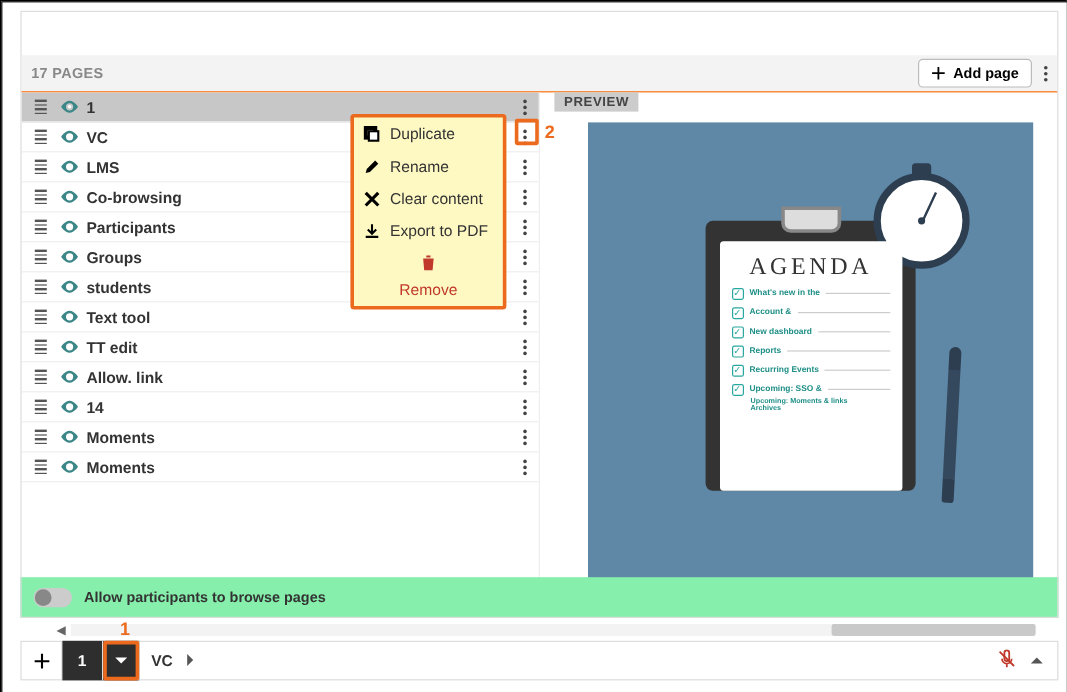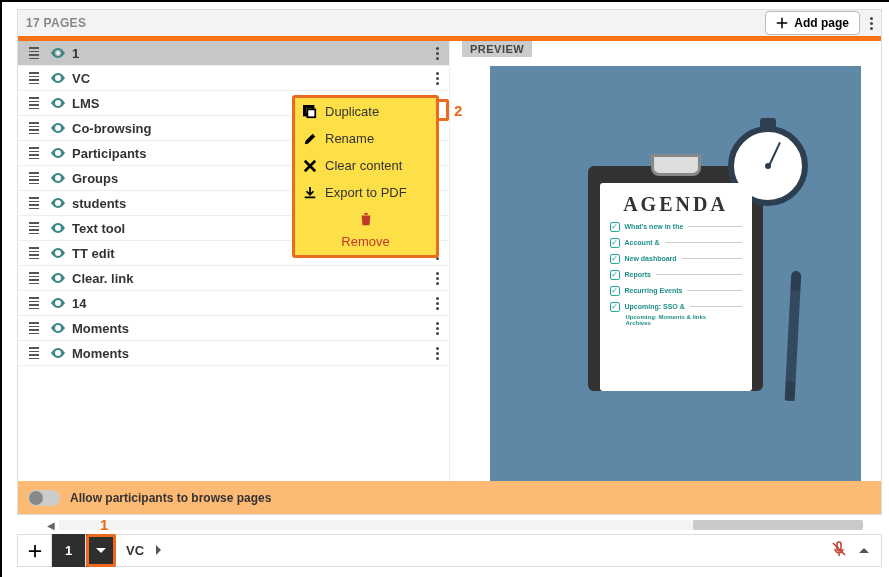--- a/index.html
+++ b/index.html
@@ -1,56 +1,56 @@
 <!DOCTYPE html>
 <html><head>
 <meta charset="utf-8">
 <style>
   * { box-sizing: border-box; margin: 0; padding: 0; }
   html, body { width: 889px; height: 577px; font-family: Arial, Helvetica, sans-serif; font-size: 13px; color: #333; background: #fff; border: 1px solid #000; position: relative; overflow: hidden; }
   .main { position: absolute; top: 7px; left: 15px; width: 865px; height: 502px; border: 1px solid #ddd; background: #fff; display: flex; flex-direction: column; }
-  .top-bar { height: 31px; border-bottom: 5px solid #f97316; display: flex; align-items: center; padding: 0 8px; background: #f3f3f3; }
+  .top-bar { height: 31px; border-bottom: 1px solid #f97316; display: flex; align-items: center; padding: 0 8px; background: #f3f3f3; margin-top: 36px; }
   .page-count { font-size: 12px; color: #888; font-weight: 600; letter-spacing: 0.3px; }
   .spacer { flex: 1; }
   .add-page-btn { display: inline-flex; align-items: center; gap: 6px; background: #fff; border: 1px solid #bbb; border-radius: 4px; padding: 4px 10px; font-size: 12px; font-weight: 600; cursor: pointer; }
   .add-page-btn svg { width: 12px; height: 12px; }
   .more-top { margin-left: 10px; }
   .body { flex: 1; display: flex; min-height: 0; }
   .page-list { width: 432px; overflow-y: auto; border-right: 1px solid #eee; }
   .page-row { height: 25px; display: flex; align-items: center; padding: 0 10px; border-bottom: 1px solid #eee; position: relative; }
   .page-row.active { background: #c7c7c7; }
   .drag-handle { width: 12px; display: inline-flex; justify-content: center; margin-right: 10px; color: #555; }
   .eye { width: 16px; height: 16px; color: #3b8686; margin-right: 6px; display: inline-flex; align-items: center; }
   .page-label { font-weight: 700; font-size: 13px; color: #333; }
   .row-more { margin-left: auto; color: #444; }
-  .context-menu { position: absolute; left: 286px; top: 27px; width: 147px; background: #fde047; border: 3px solid #ec6a1d; border-radius: 3px; z-index: 10; }
+  .context-menu { position: absolute; left: 286px; top: 27px; width: 130px; background: #fef9c3; border: 3px solid #ec6a1d; border-radius: 3px; z-index: 10; }
   .context-item { display: flex; align-items: center; gap: 8px; padding: 6px 8px; font-size: 13px; cursor: pointer; }
   .context-item.danger { color: #c0392b; flex-direction: column; }
   .context-item svg { width: 14px; height: 14px; }
   .highlight-box { position: absolute; border: 3px solid #ec6a1d; z-index: 9; pointer-events: none; border-radius: 2px; }
   .num-callout { position: absolute; color: #ec6a1d; font-weight: 700; font-size: 15px; z-index: 12; }
   .preview-pane { flex: 1; position: relative; display: flex; flex-direction: column; }
   .preview-badge { position: absolute; top: 0; left: 12px; background: #ccc; color: #444; font-size: 11px; font-weight: 700; padding: 2px 8px; letter-spacing: 0.5px; z-index: 2; }
   .preview-canvas { margin: 25px 20px 20px 40px; flex: 1; background: #5f87a6; display: flex; align-items: center; justify-content: center; position: relative; }
   .clipboard { width: 175px; height: 225px; background: #333; border-radius: 6px; position: relative; display: flex; align-items: flex-end; justify-content: center; }
   .clipboard .clip { position: absolute; top: -12px; width: 50px; height: 22px; border: 3px solid #888; border-radius: 0 0 8px 8px; background: #ddd; }
   .paper { width: 152px; height: 208px; background: #fff; border-radius: 3px; position: relative; padding: 10px 10px 8px 10px; }
-  .agenda-title { font-size: 20px; font-weight: 700; letter-spacing: 3px; text-align: center; color: #333; margin-bottom: 6px; font-family: Georgia, serif; }
+  .agenda-title { font-size: 20px; font-weight: 400; letter-spacing: 3px; text-align: center; color: #333; margin-bottom: 6px; font-family: Georgia, serif; }
   .agenda-line { display: flex; align-items: center; gap: 5px; margin-bottom: 6px; }
   .agenda-line .check { width: 10px; height: 10px; border: 1.5px solid #29a79e; border-radius: 2px; display: inline-flex; align-items: center; justify-content: center; }
   .agenda-line .check::after { content: "✓"; font-size: 8px; color: #29a79e; line-height: 1; }
   .agenda-line .txt { font-size: 7px; font-weight: 700; color: #1f8f87; }
   .agenda-line .rule { flex: 1; border-bottom: 1px solid #ccc; }
   .agenda-sub { font-size: 6px; font-weight: 700; color: #1f8f87; margin-left: 16px; margin-top: -4px; margin-bottom: 4px; }
   .stopwatch { position: absolute; top: -40px; right: -45px; width: 80px; height: 80px; border-radius: 50%; background: #fff; border: 6px solid #2c3e50; display: flex; align-items: center; justify-content: center; }
   .stopwatch::before { content: ""; position: absolute; top: -14px; width: 16px; height: 10px; background: #2c3e50; border-radius: 3px 3px 0 0; }
   .stopwatch .hand { position: absolute; width: 2px; height: 26px; background: #2c3e50; top: 8px; left: 50%; transform-origin: bottom center; transform: rotate(25deg); }
   .stopwatch .center-dot { width: 6px; height: 6px; background: #2c3e50; border-radius: 50%; }
   .pen { position: absolute; right: -35px; bottom: -10px; width: 10px; height: 130px; background: linear-gradient(#2c3e50 0 15%, #34495e 15% 85%, #2c3e50 85% 100%); border-radius: 5px 5px 2px 2px; transform: rotate(3deg); }
-  .footer { position: absolute; bottom: 62px; left: 15px; width: 865px; height: 34px; border: 1px solid #ddd; border-top: none; background: #fdba74; display: flex; align-items: center; padding: 0 10px; }
+  .footer { position: absolute; bottom: 62px; left: 15px; width: 865px; height: 34px; border: 1px solid #ddd; border-top: none; background: #86efac; display: flex; align-items: center; padding: 0 10px; }
   .toggle { width: 32px; height: 16px; background: #ccc; border-radius: 16px; position: relative; margin-right: 10px; }
   .toggle .knob { width: 14px; height: 14px; background: #888; border-radius: 50%; position: absolute; top: 1px; left: 1px; }
   .footer-label { font-size: 12px; font-weight: 600; color: #333; }
   .scroll-region { position: absolute; bottom: 45px; left: 45px; width: 820px; height: 14px; display: flex; align-items: center; }
   .scroll-region .arrow { font-size: 10px; color: #666; }
   .scroll-track { flex: 1; height: 10px; background: #f3f3f3; margin: 0 4px; position: relative; }
   .scroll-thumb { position: absolute; right: 0; top: 0; height: 100%; width: 170px; background: #c9c9c9; border-radius: 2px; }
   .bottom-bar { position: absolute; bottom: 10px; left: 15px; width: 865px; height: 33px; border: 1px solid #ddd; background: #fff; display: flex; align-items: center; }
   .bb-btn { width: 34px; height: 33px; display: inline-flex; align-items: center; justify-content: center; border-right: 1px solid #ddd; cursor: pointer; font-weight: 700; }
   .bb-btn.dark { background: #2e2e2e; color: #fff; }
@@ -293,21 +293,21 @@
               <span></span>
               <span></span>
             </span>
           </span>
           <span class="eye">
             <svg width="16" height="16" viewBox="0 0 16 16">
               <path d="M8 3C4 3 1 8 1 8s3 5 7 5 7-5 7-5-3-5-7-5zm0 8a3 3 0 110-6 3 3 0 010 6z" fill="#3b8686"></path>
               <circle cx="8" cy="8" r="1.5" fill="#fff"></circle>
             </svg>
           </span>
-          <span class="page-label">Clear. link</span>
+          <span class="page-label">Allow. link</span>
           <span class="row-more more-dots">
             <span></span>
             <span></span>
             <span></span>
           </span>
         </div>
         <div class="page-row">
           <span class="drag-handle">
             <span class="drag-lines">
               <span></span>

